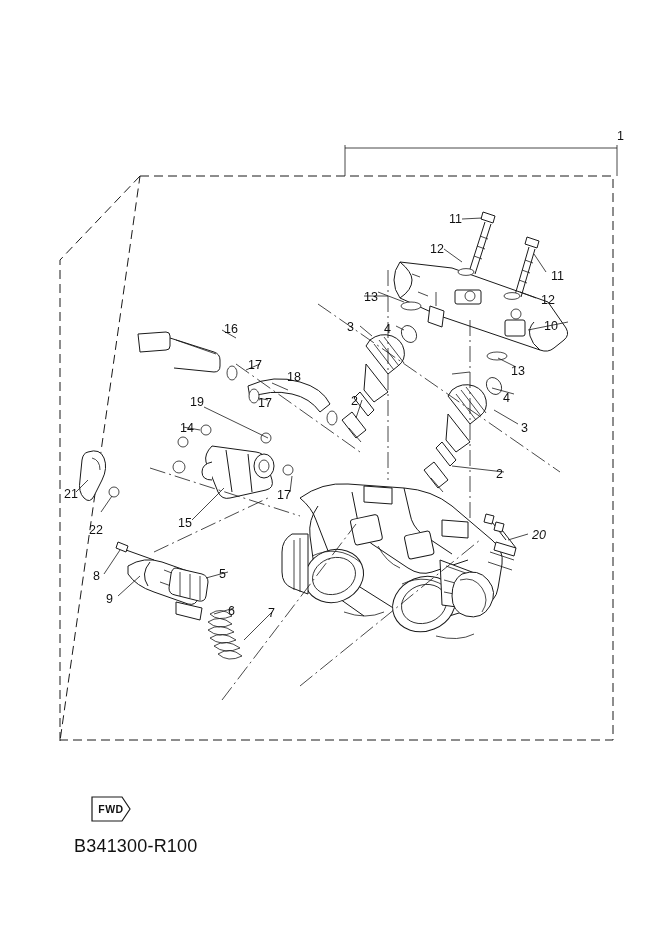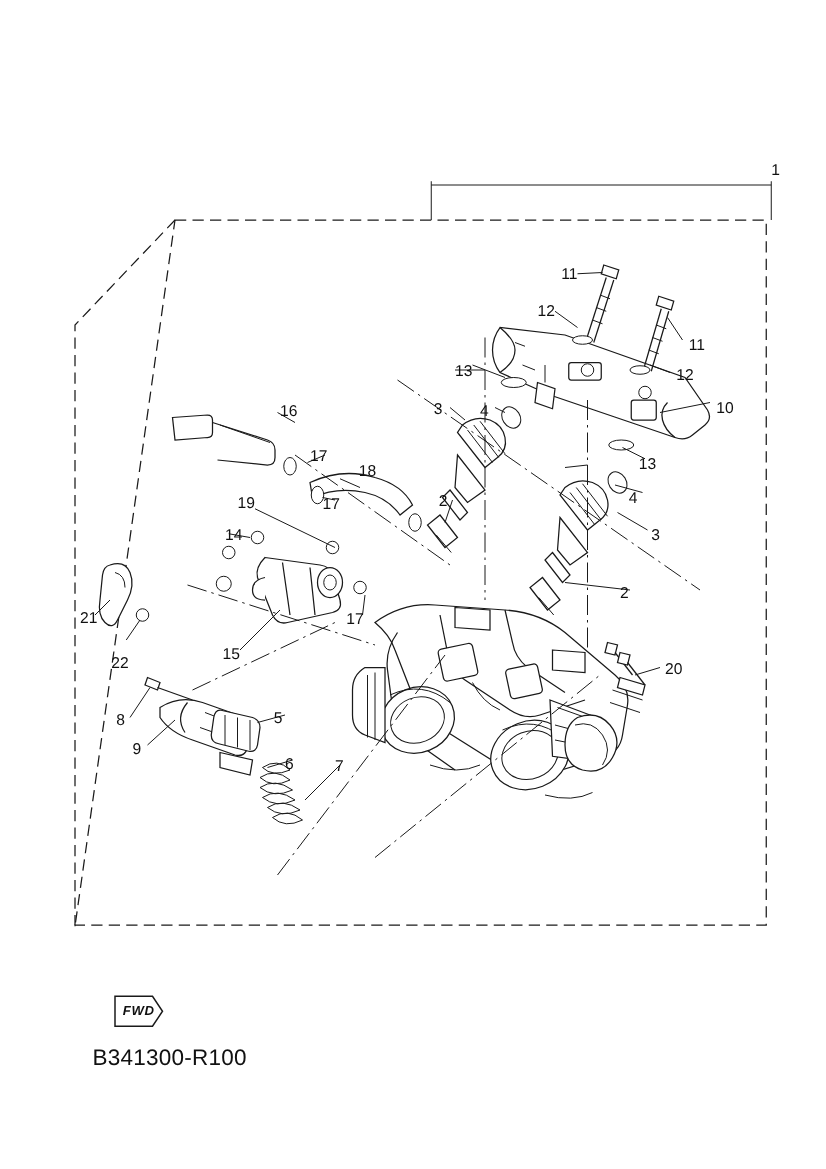--- a/index.html
+++ b/index.html
@@ -52,21 +52,20 @@
     position: absolute;
     left: 0;
     top: 0;
     width: 46px;
     height: 32px;
     display: flex;
     align-items: center;
     justify-content: center;
     font-size: 10.5px;
     font-weight: bold;
-    font-style: italic;
     color: #111111;
     letter-spacing: 0.5px;
   }
 </style>
 </head>
 <body>
 
 <div id="page">
 
   <svg class="diagram" viewBox="0 0 661 935">
@@ -269,38 +268,38 @@
     </g>
   </svg>
 
   <div class="callout" style="left:617px; top:130px;">1</div>
   <div class="callout" style="left:449px; top:213px;">11</div>
   <div class="callout" style="left:430px; top:243px;">12</div>
   <div class="callout" style="left:551px; top:270px;">11</div>
   <div class="callout" style="left:364px; top:291px;">13</div>
   <div class="callout" style="left:541px; top:294px;">12</div>
   <div class="callout" style="left:347px; top:321px;">3</div>
-  <div class="callout" style="left:573px; top:320px;text-align:center;">10</div>
+  <div class="callout" style="left:544px; top:320px;text-align:center;">10</div>
   <div class="callout" style="left:384px; top:323px;">4</div>
   <div class="callout" style="left:208px; top:323px;margin-left:16px;">16</div>
   <div class="callout" style="left:511px; top:365px;">13</div>
   <div class="callout" style="left:248px; top:359px;">17</div>
   <div class="callout" style="left:287px; top:371px;">18</div>
   <div class="callout" style="left:503px; top:392px;">4</div>
   <div class="callout" style="left:351px; top:395px;">2</div>
   <div class="callout" style="left:190px; top:396px;">19</div>
   <div class="callout" style="left:258px; top:397px;">17</div>
   <div class="callout" style="left:521px; top:422px;">3</div>
   <div class="callout" style="left:180px; top:422px;">14</div>
   <div class="callout" style="left:496px; top:468px;">2</div>
   <div class="callout" style="left:277px; top:489px;">17</div>
   <div class="callout" style="left:64px;  top:488px;">21</div>
   <div class="callout" style="left:178px; top:517px;">15</div>
   <div class="callout" style="left:89px;  top:524px;">22</div>
-  <div class="callout" style="left:532px; top:529px;">20</div>
+  <div class="callout" style="left:532px; top:529px;font-style:italic;">20</div>
   <div class="callout" style="left:93px;  top:570px;">8</div>
   <div class="callout" style="left:219px; top:568px;">5</div>
   <div class="callout" style="left:106px; top:593px;">9</div>
   <div class="callout" style="left:228px; top:605px;">6</div>
   <div class="callout" style="left:268px; top:607px;">7</div>
 
   <div class="fwd-box">
     <svg width="46" height="32" viewBox="0 0 46 32">
       <path d="M4 4 L34 4 L42 16 L34 28 L4 28 Z" fill="#ffffff" stroke="#1a1a1a" stroke-width="1.2"></path>
     </svg>

